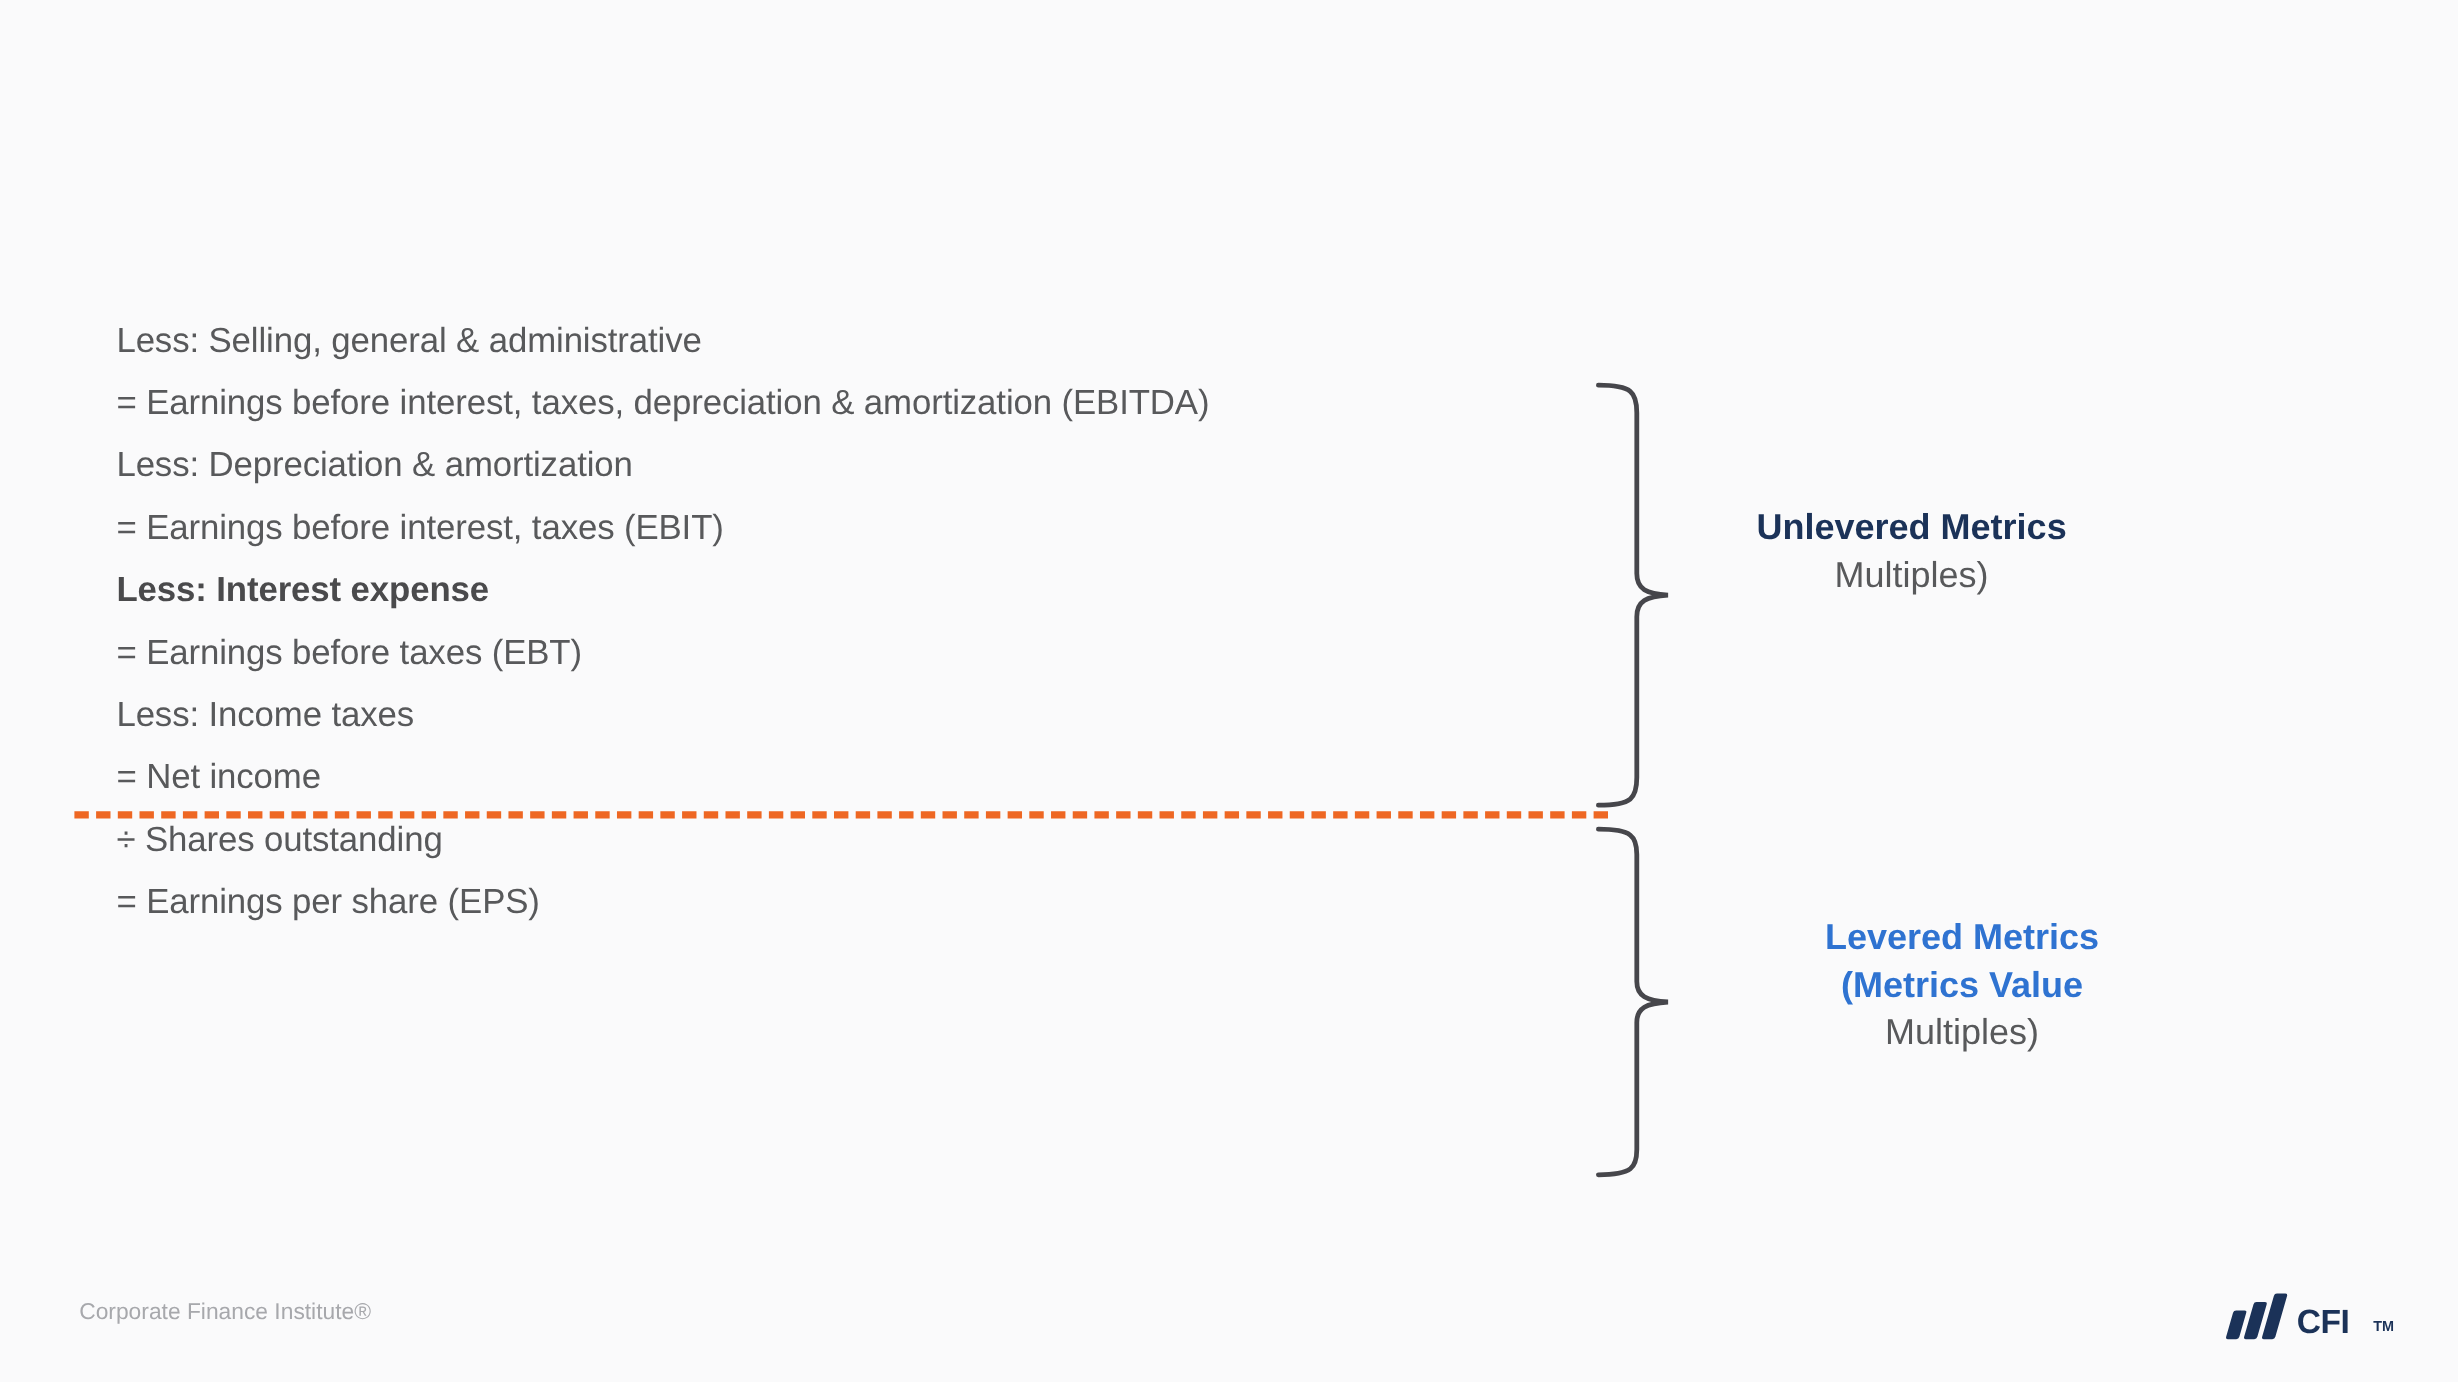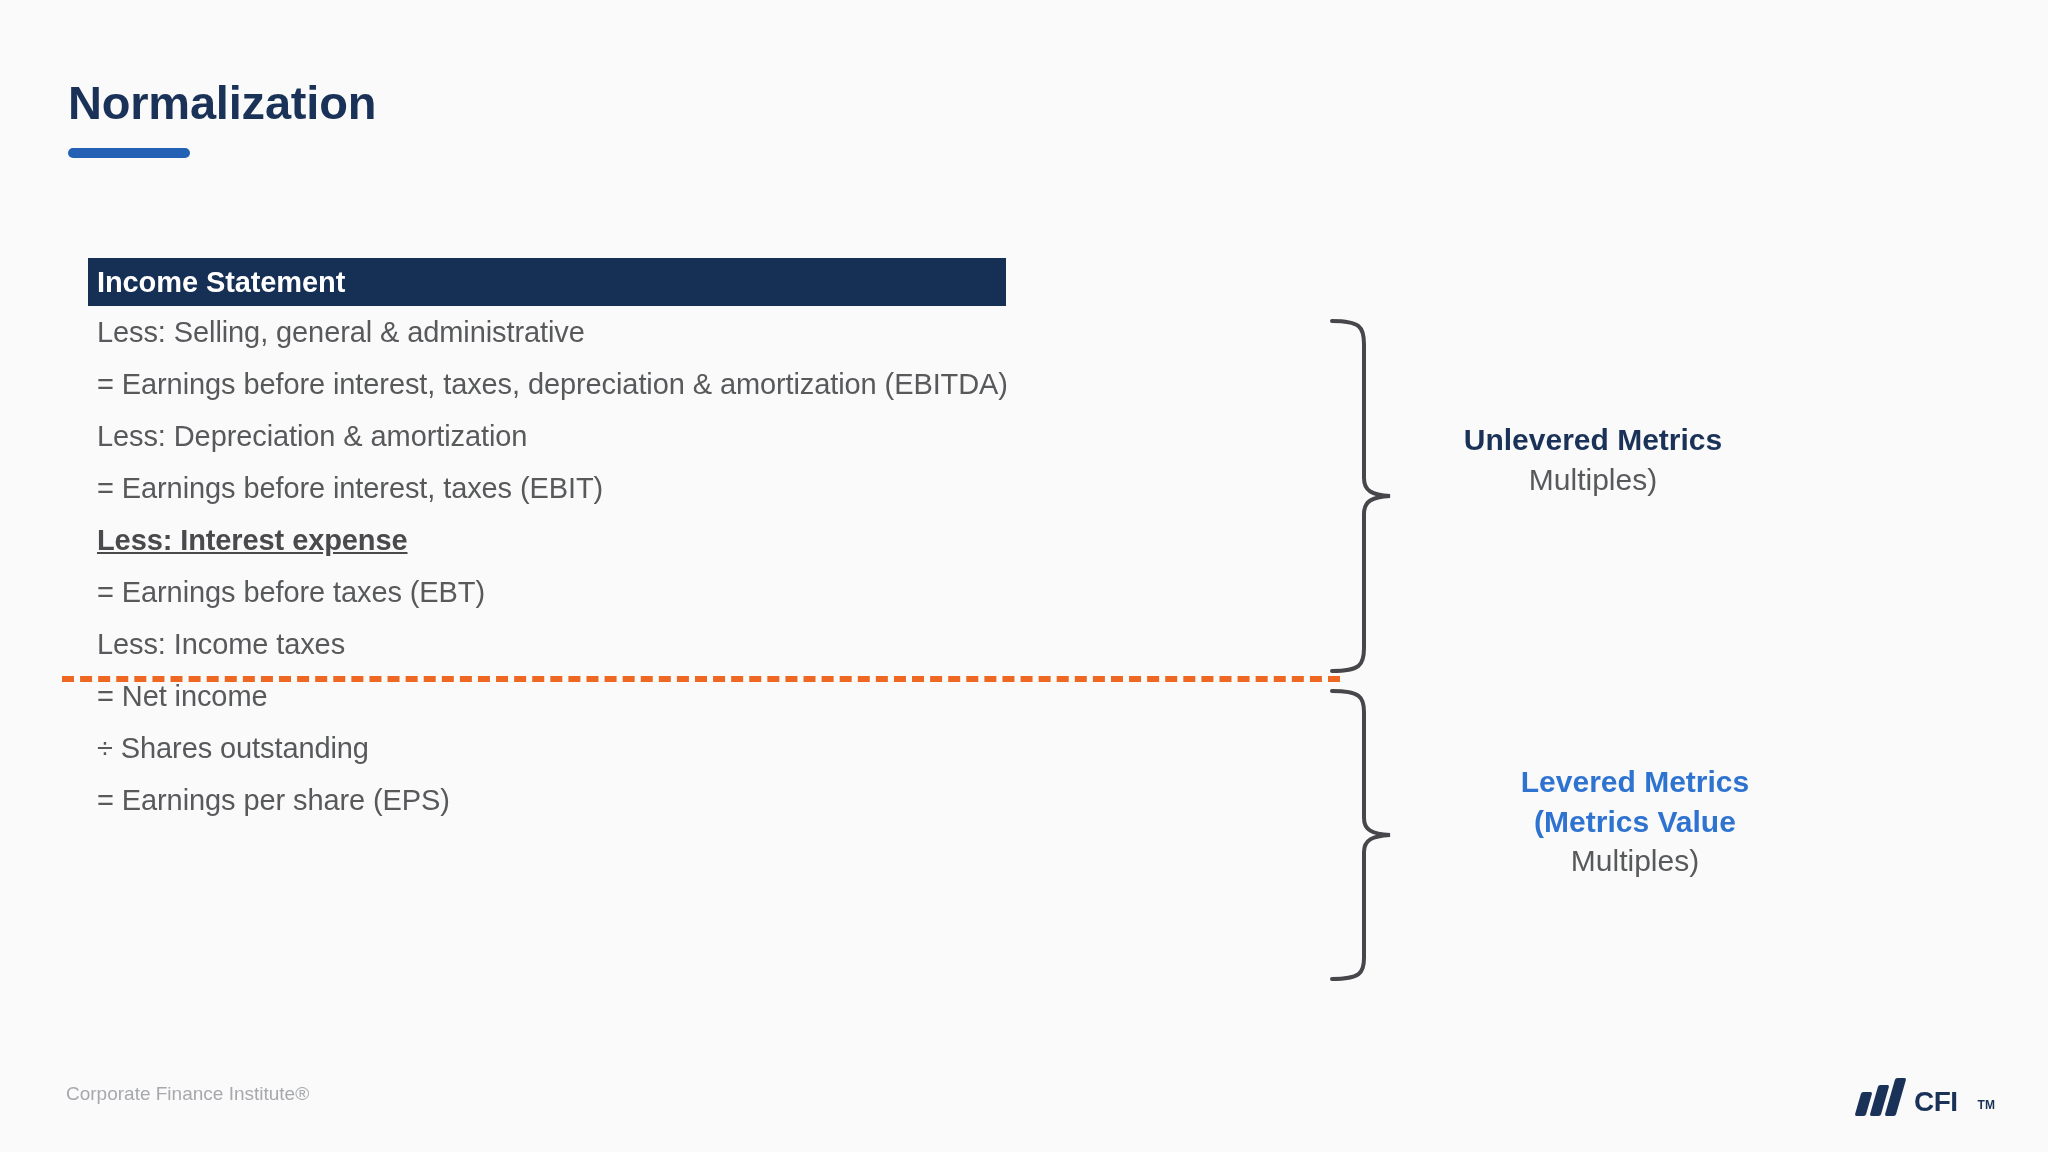--- a/index.html
+++ b/index.html
@@ -54,21 +54,21 @@
     height:52px;
     display:flex;
     align-items:center;
     padding-left:9px;
     font-size:29px;
     color:#58595B;
     font-weight:normal;
     white-space:nowrap;
     letter-spacing:-0.1px;
   }
-  .line-item.strong { font-weight:bold; color:#4A4A4C;text-decoration:underline; }
+  .line-item.strong { font-weight:bold; color:#4A4A4C; }
 
   
   #divider-dashed {
     position:absolute;
     left:62px;
     top:676px;
     width:1278px;
     height:0;
     border-top:6px dashed #EE6723;
   }
@@ -135,30 +135,23 @@
     margin-left:20px;
     align-self:flex-end;
     padding-bottom:4px;
   }
 </style>
 </head>
 <body>
 
 <div id="slide">
 
-  <div id="title-block">
-    <div id="page-title">Normalization</div>
-    <div id="title-underline"></div>
-  </div>
 
   <div id="statement">
 
-    <div id="statement-header">
-      <span id="statement-header-label">Income Statement</span>
-    </div>
 
     <div class="line-item">Less: Selling, general &amp; administrative</div>
     <div class="line-item">= Earnings before interest, taxes, depreciation &amp; amortization (EBITDA)</div>
     <div class="line-item">Less: Depreciation &amp; amortization</div>
     <div class="line-item">= Earnings before interest, taxes (EBIT)</div>
 
     <div class="line-item strong">Less: Interest expense</div>
     <div class="line-item">= Earnings before taxes (EBT)</div>
     <div class="line-item">Less: Income taxes</div>
     <div class="line-item">= Net income</div>

